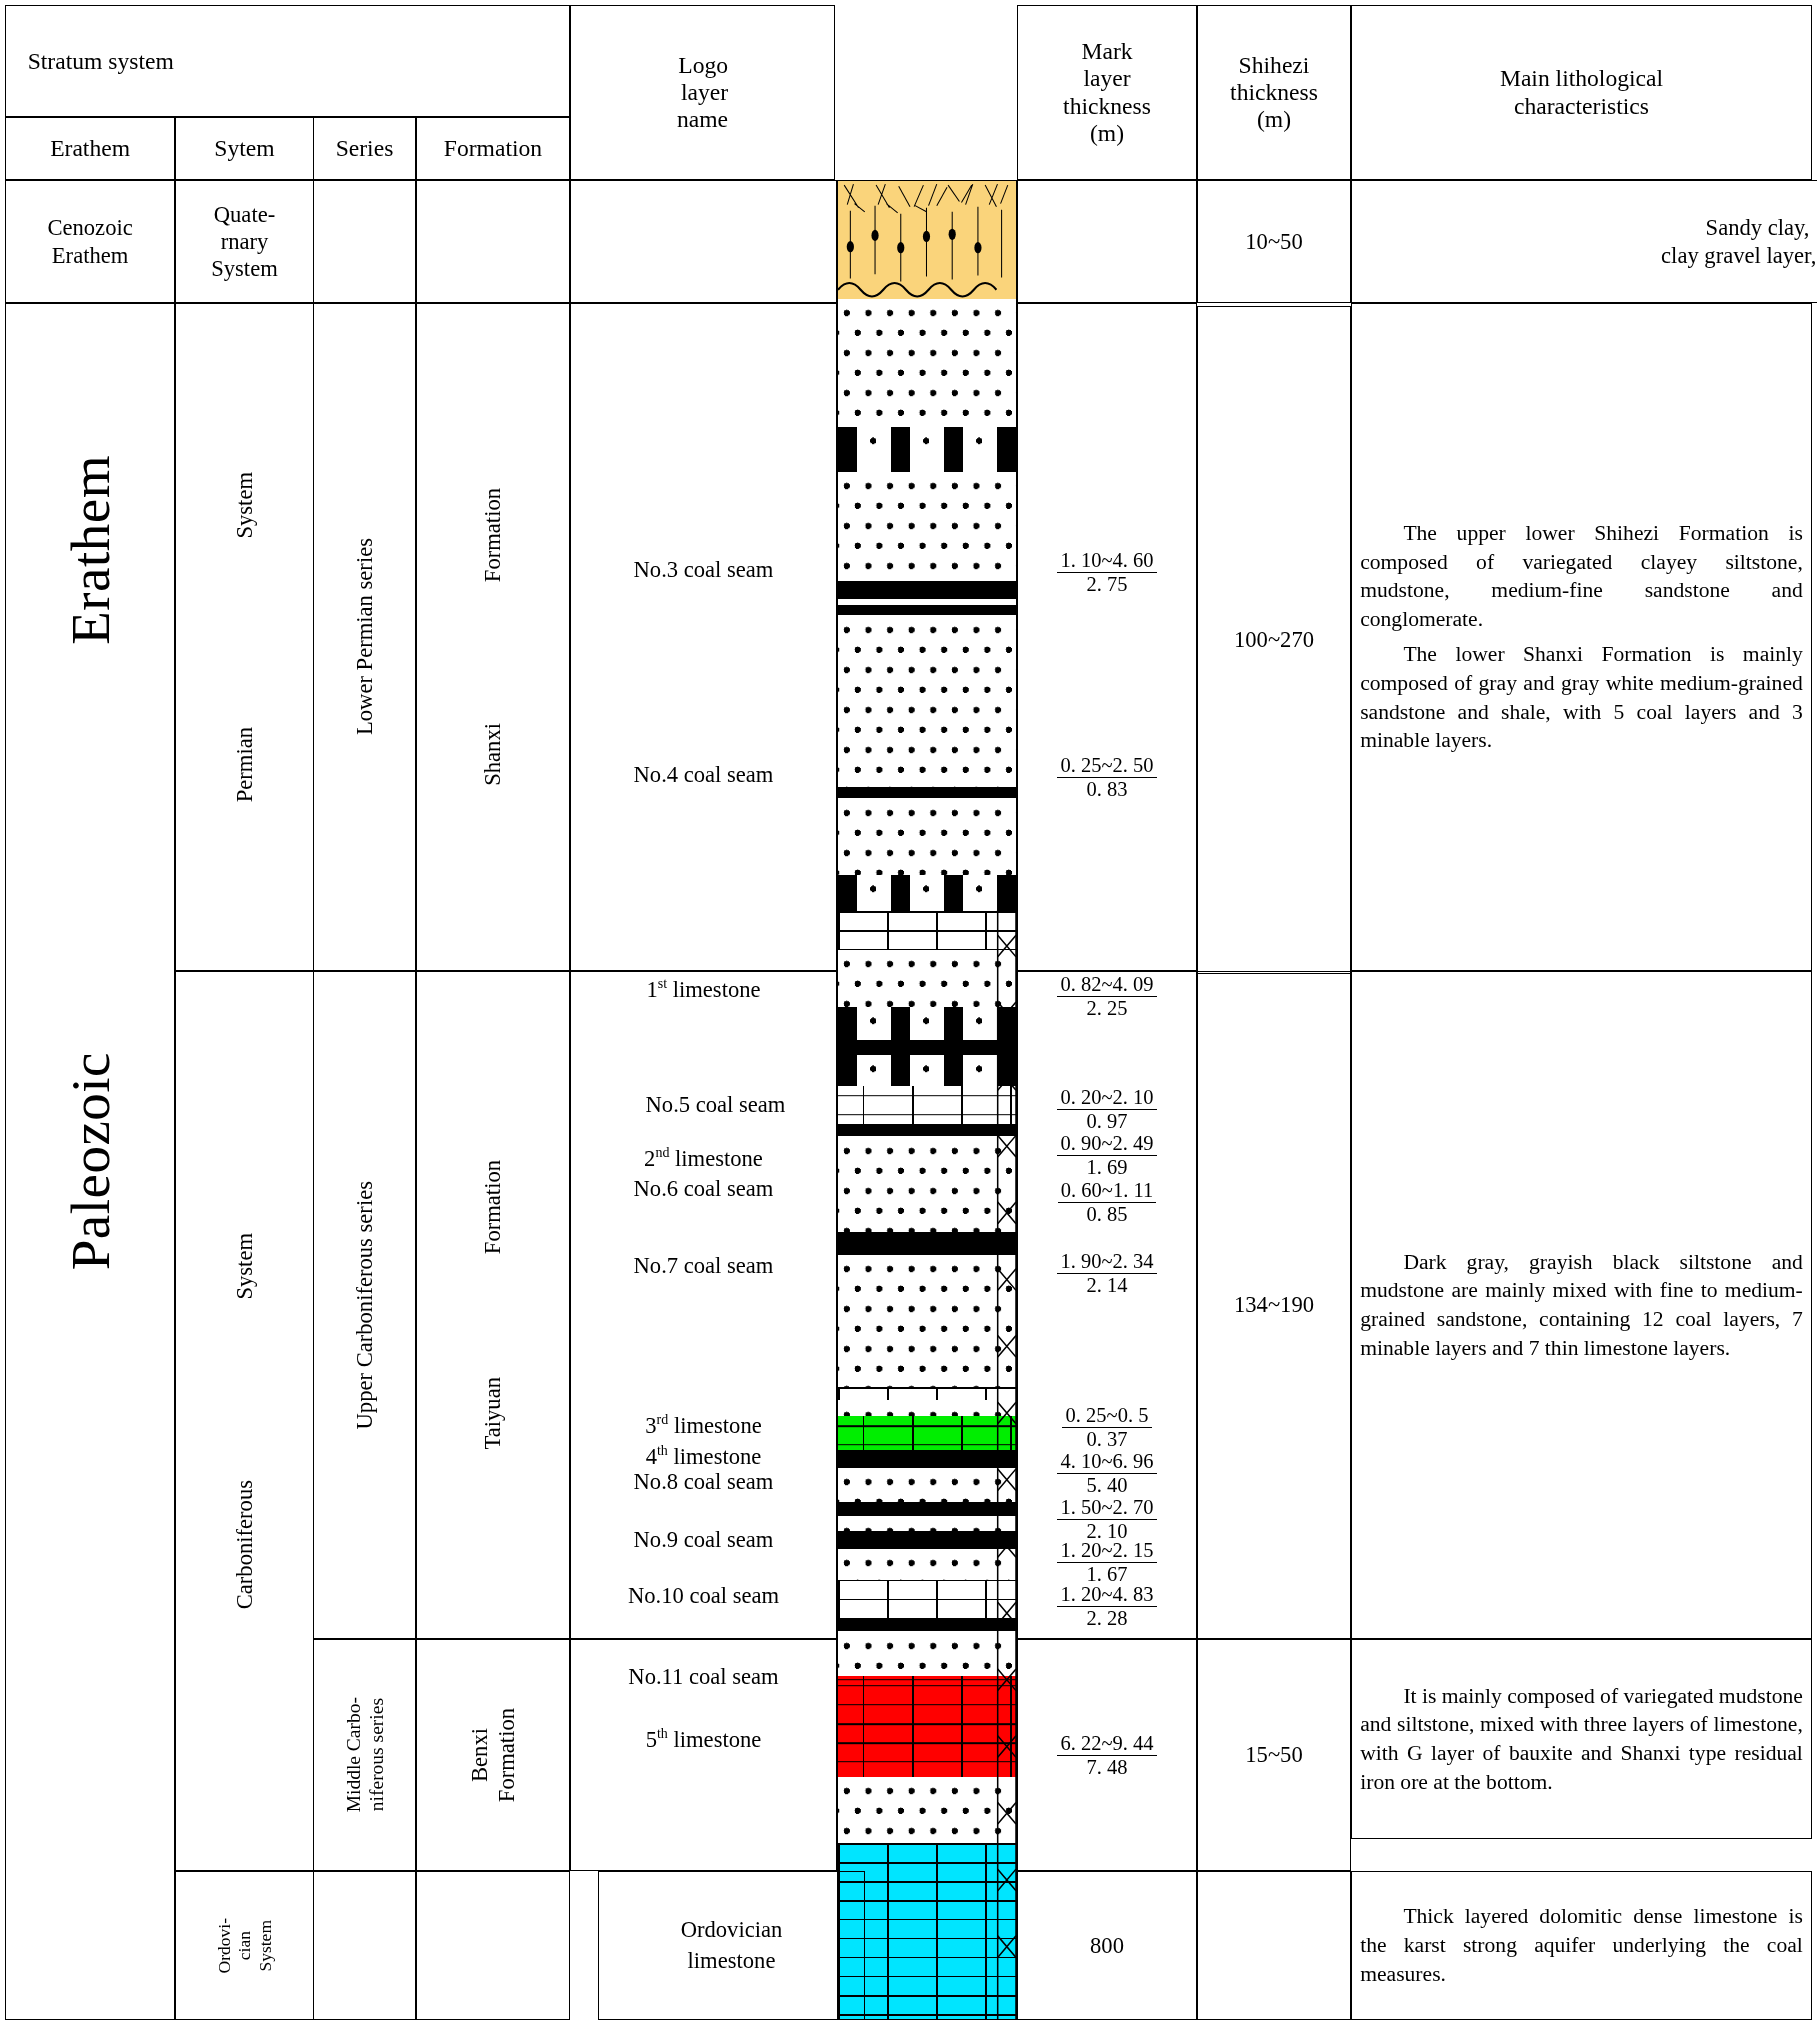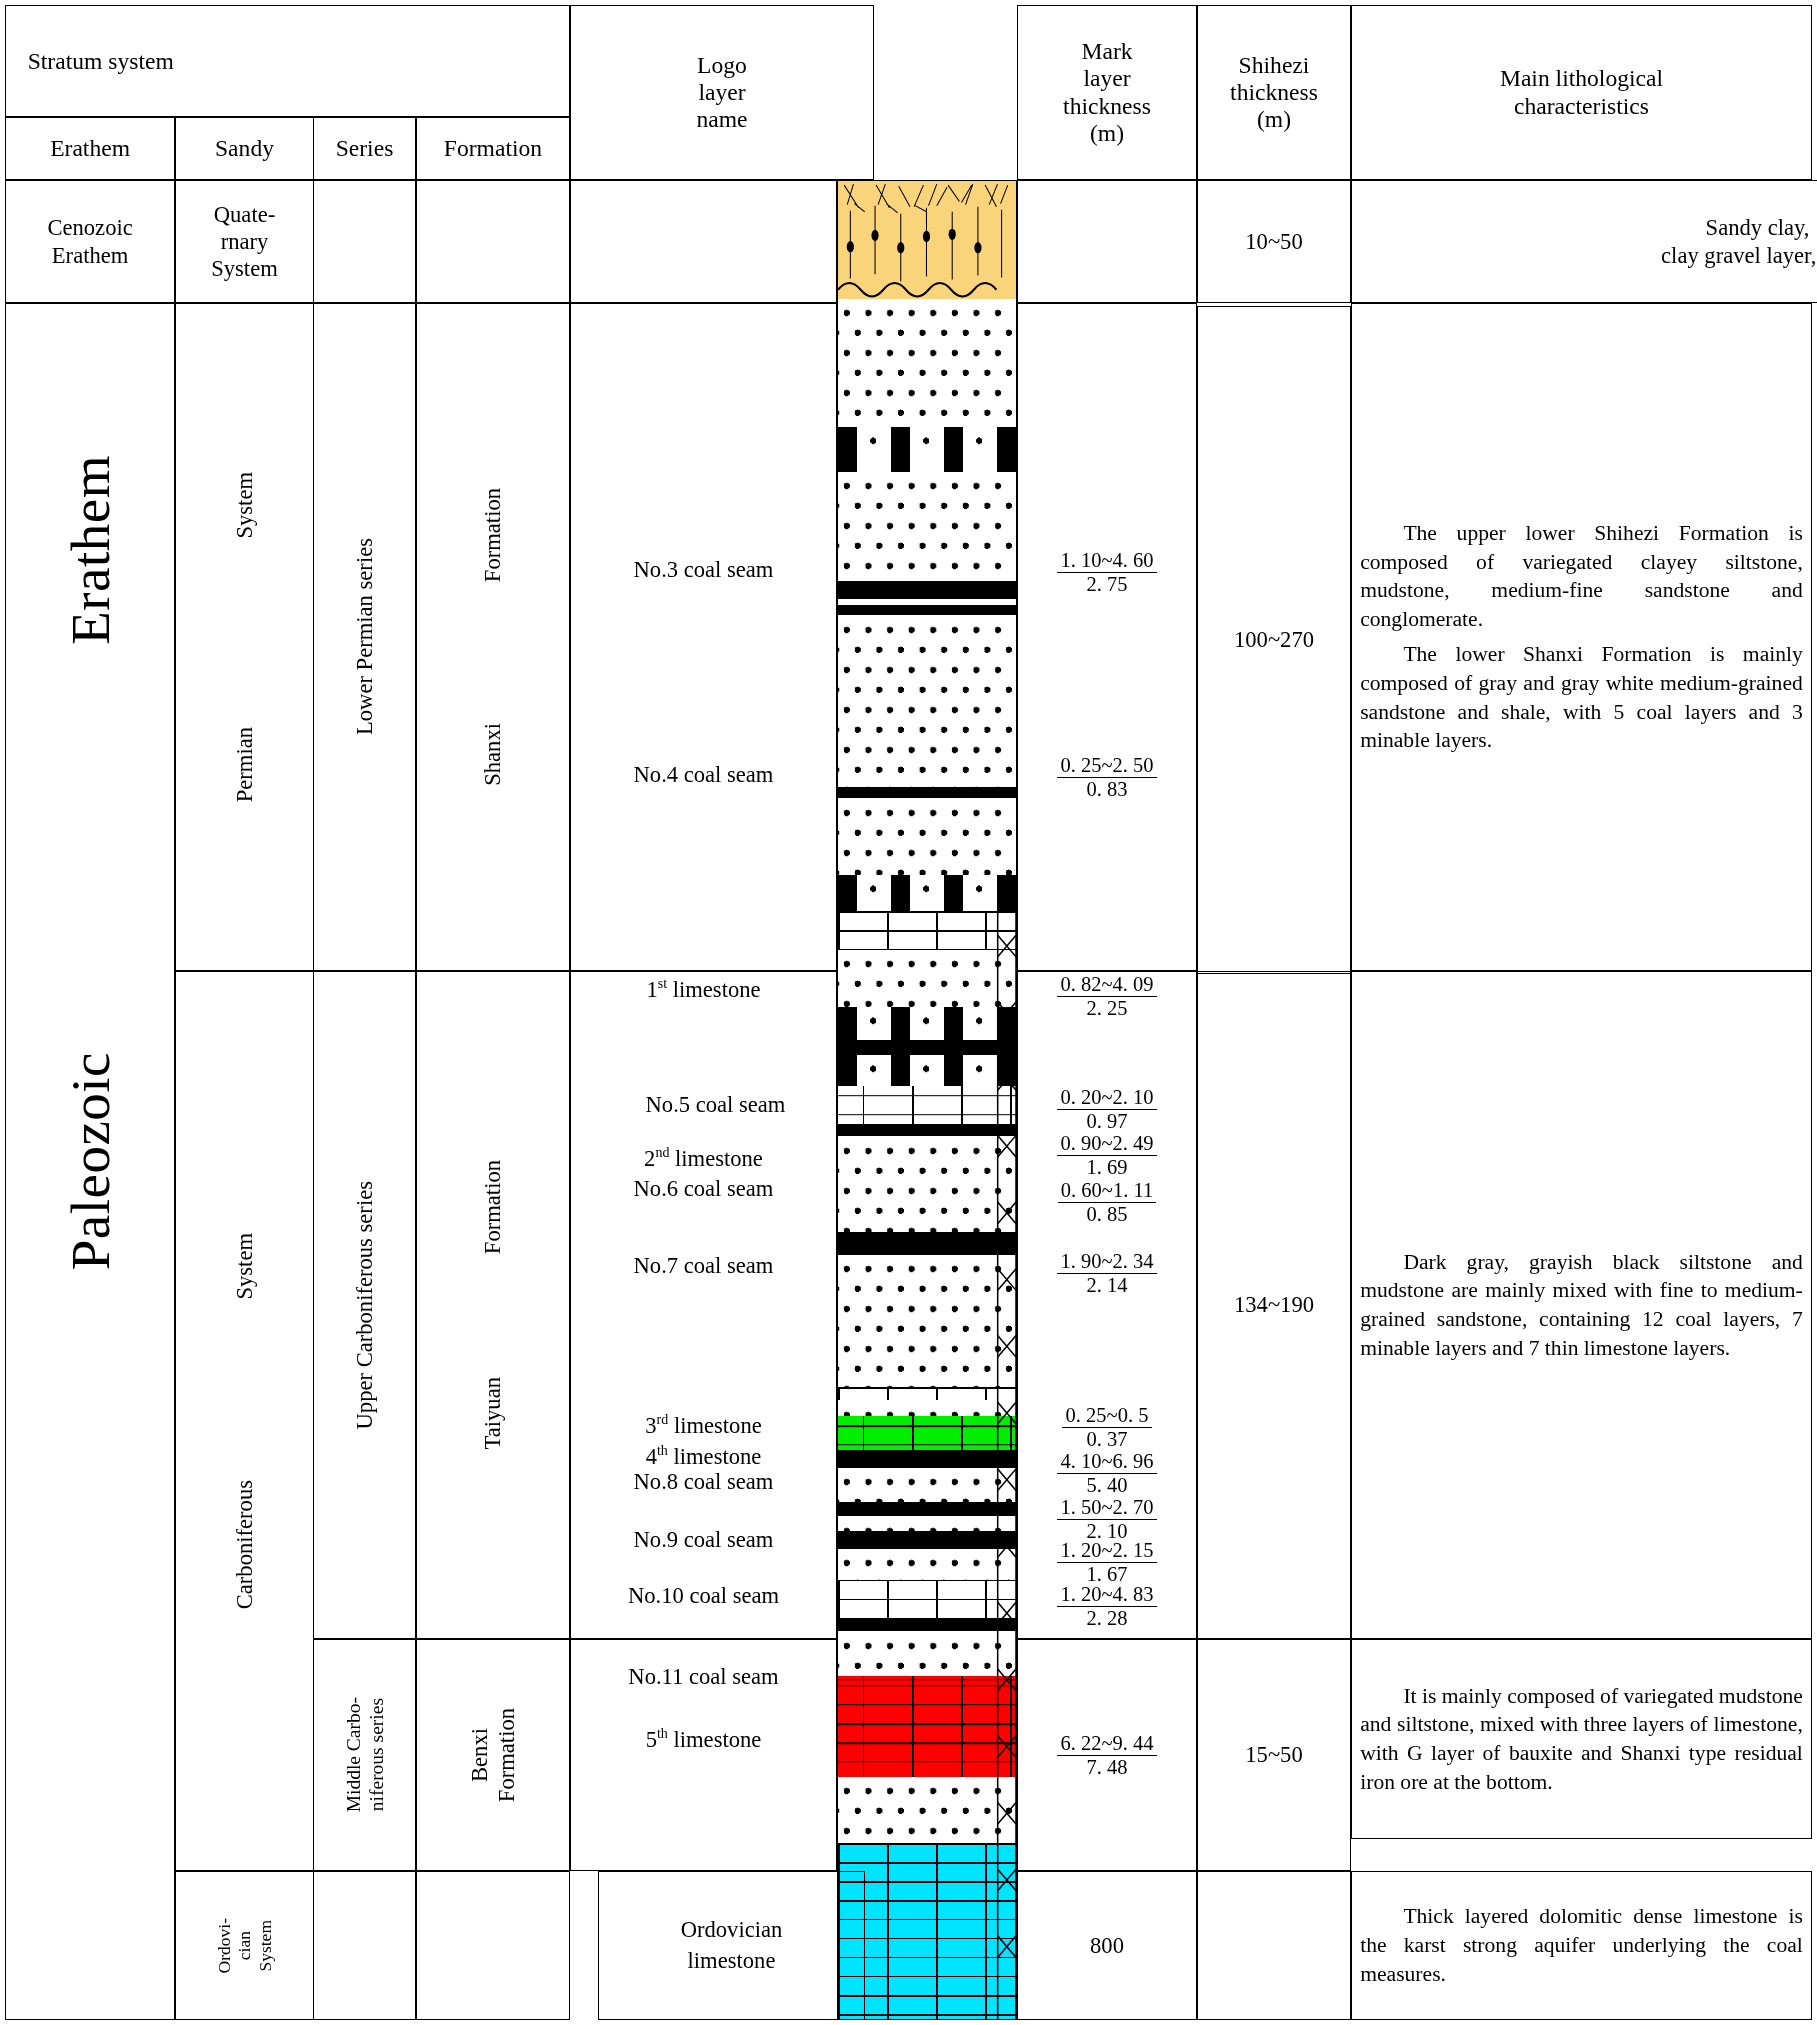--- a/index.html
+++ b/index.html
@@ -74,30 +74,30 @@
 <div id="sheet">
 
   <div class="cell" style="left:5.1px;top:5.1px;width:565px;height:112px;justify-content:flex-start;">
      <span class="hdr" style="padding-left:21.6px">Stratum system</span>
   </div>
 
   <div class="cell" style="left:5.1px;top:117px;width:170px;height:63px;">
     <span class="hdr">Erathem</span>
     </div>
   <div class="cell" style="left:175px;top:117px;width:139px;height:63px;">
-    <span class="hdr">Sandy</span>
+    <span class="hdr">Sytem</span>
     </div>
   <div class="cell" style="left:313px;top:117px;width:103px;height:63px;">
     <span class="hdr">Series</span>
     </div>
   <div class="cell" style="left:416px;top:117px;width:154px;height:63px;">
     <span class="hdr">Formation</span>
     </div>
 
-  <div class="cell" style="left:570px;top:5.1px;width:304px;height:175px;">
+  <div class="cell" style="left:570px;top:5.1px;width:265px;height:175px;text-align:right;">
     <div style="line-height:1.22">
       <div class="hdr">Logo</div>
       <div class="hdr">layer</div>
       <div class="hdr">name</div>
     </div>
   </div>
 
 
   <div class="cell" style="left:1017px;top:5.1px;width:180px;height:175px;">
     <div style="line-height:1.2">

